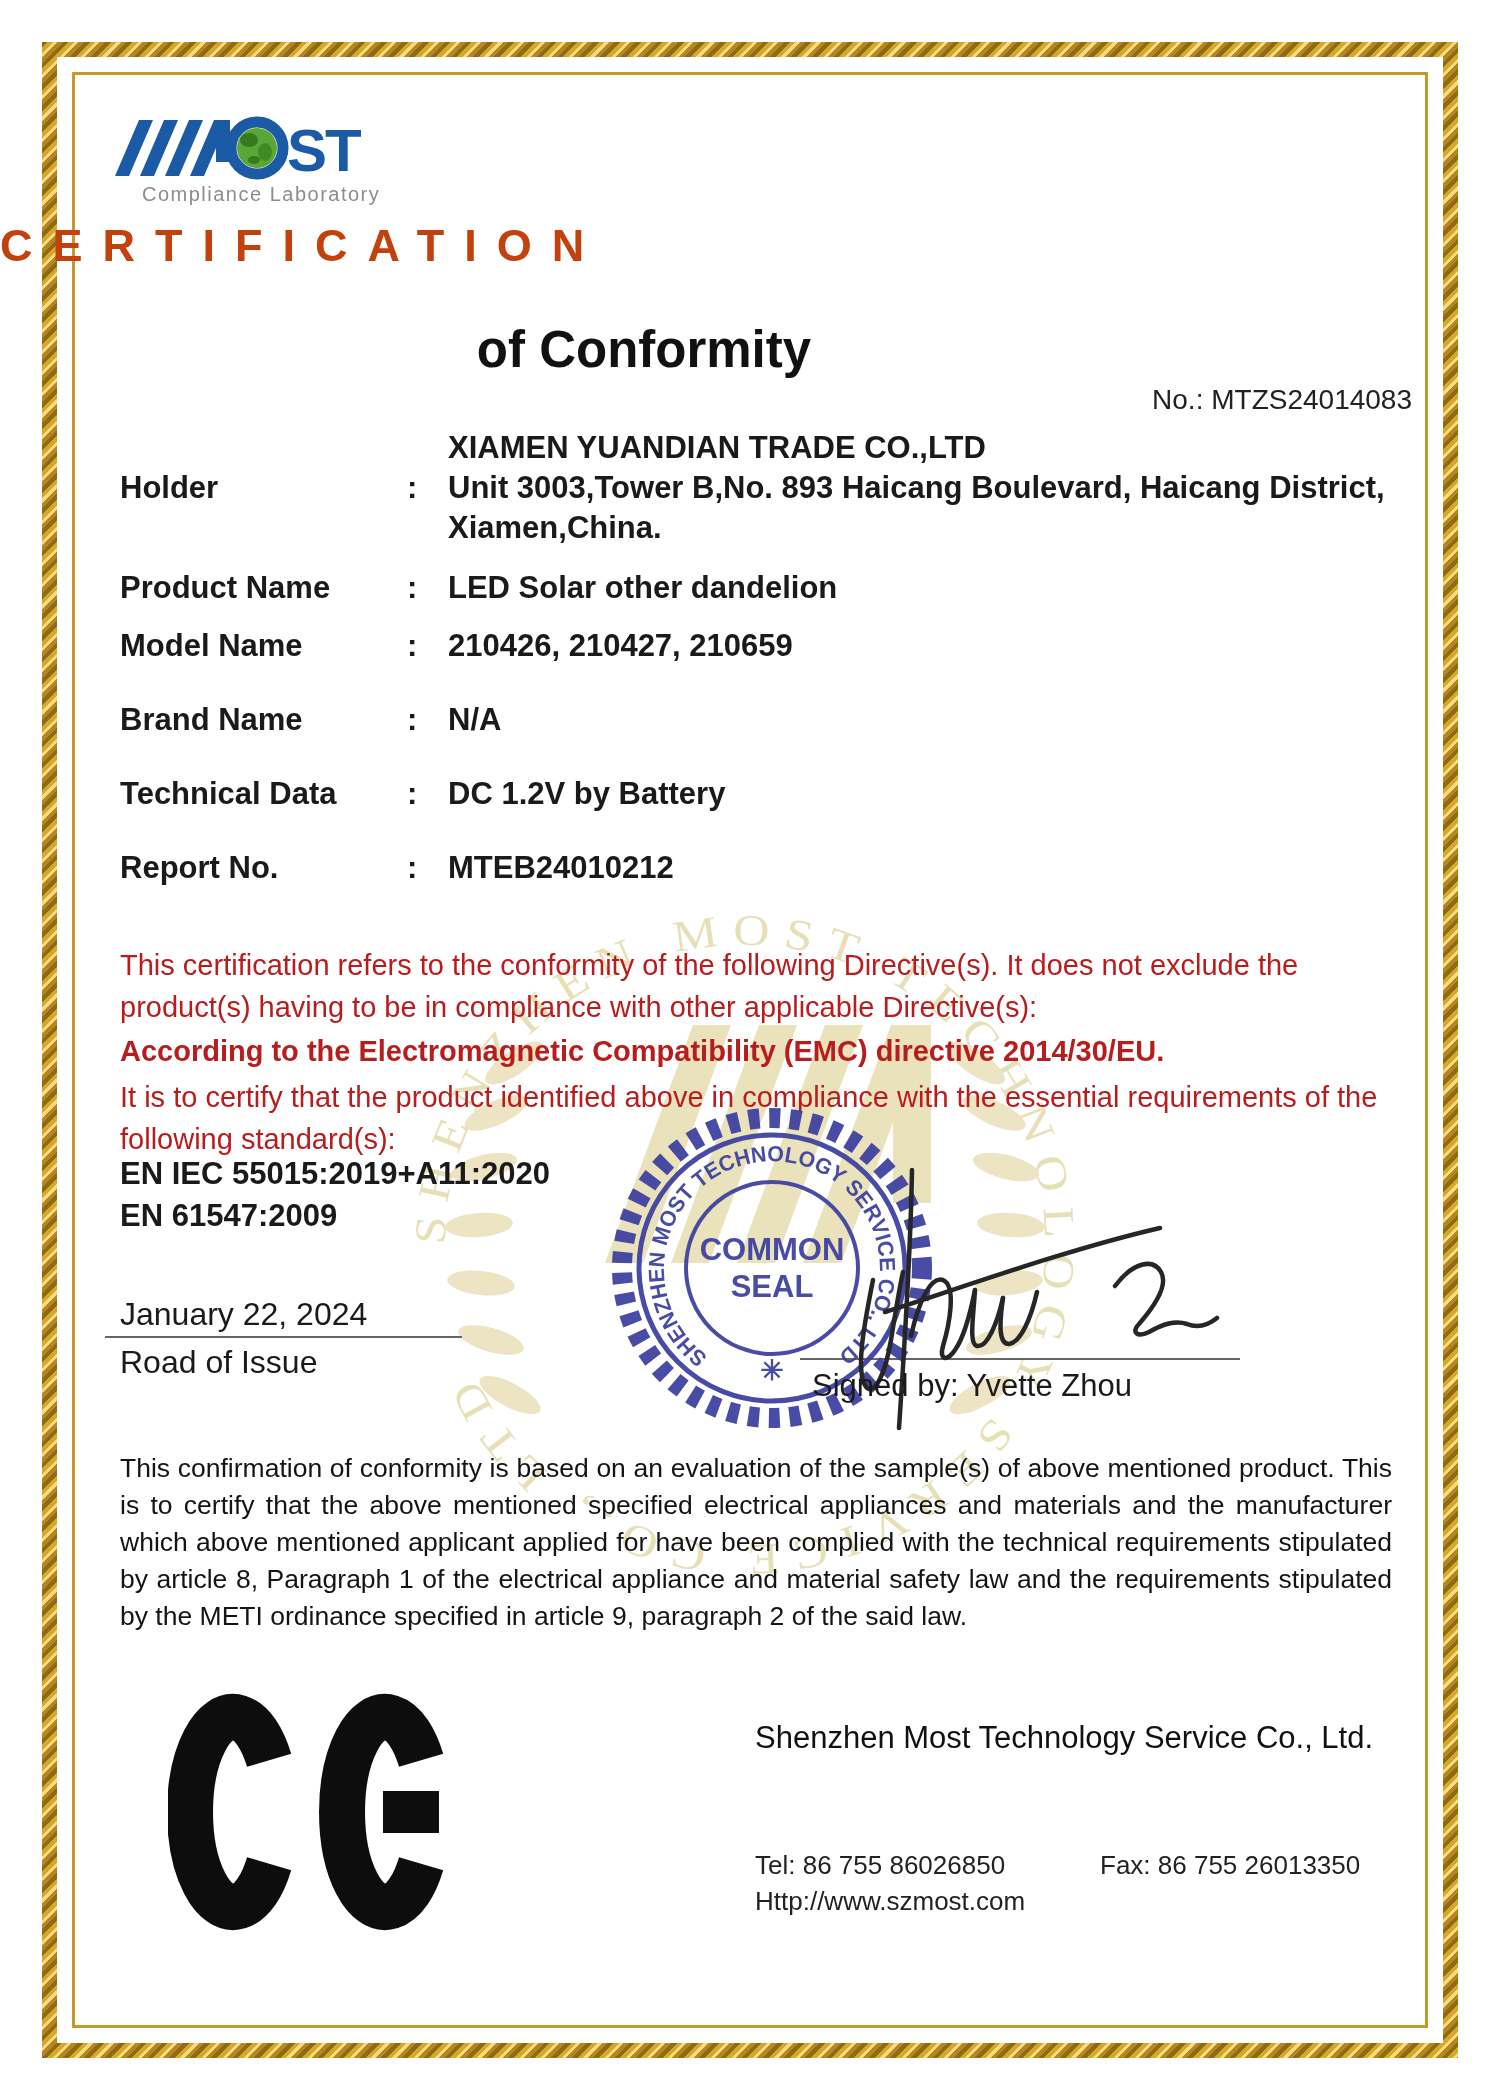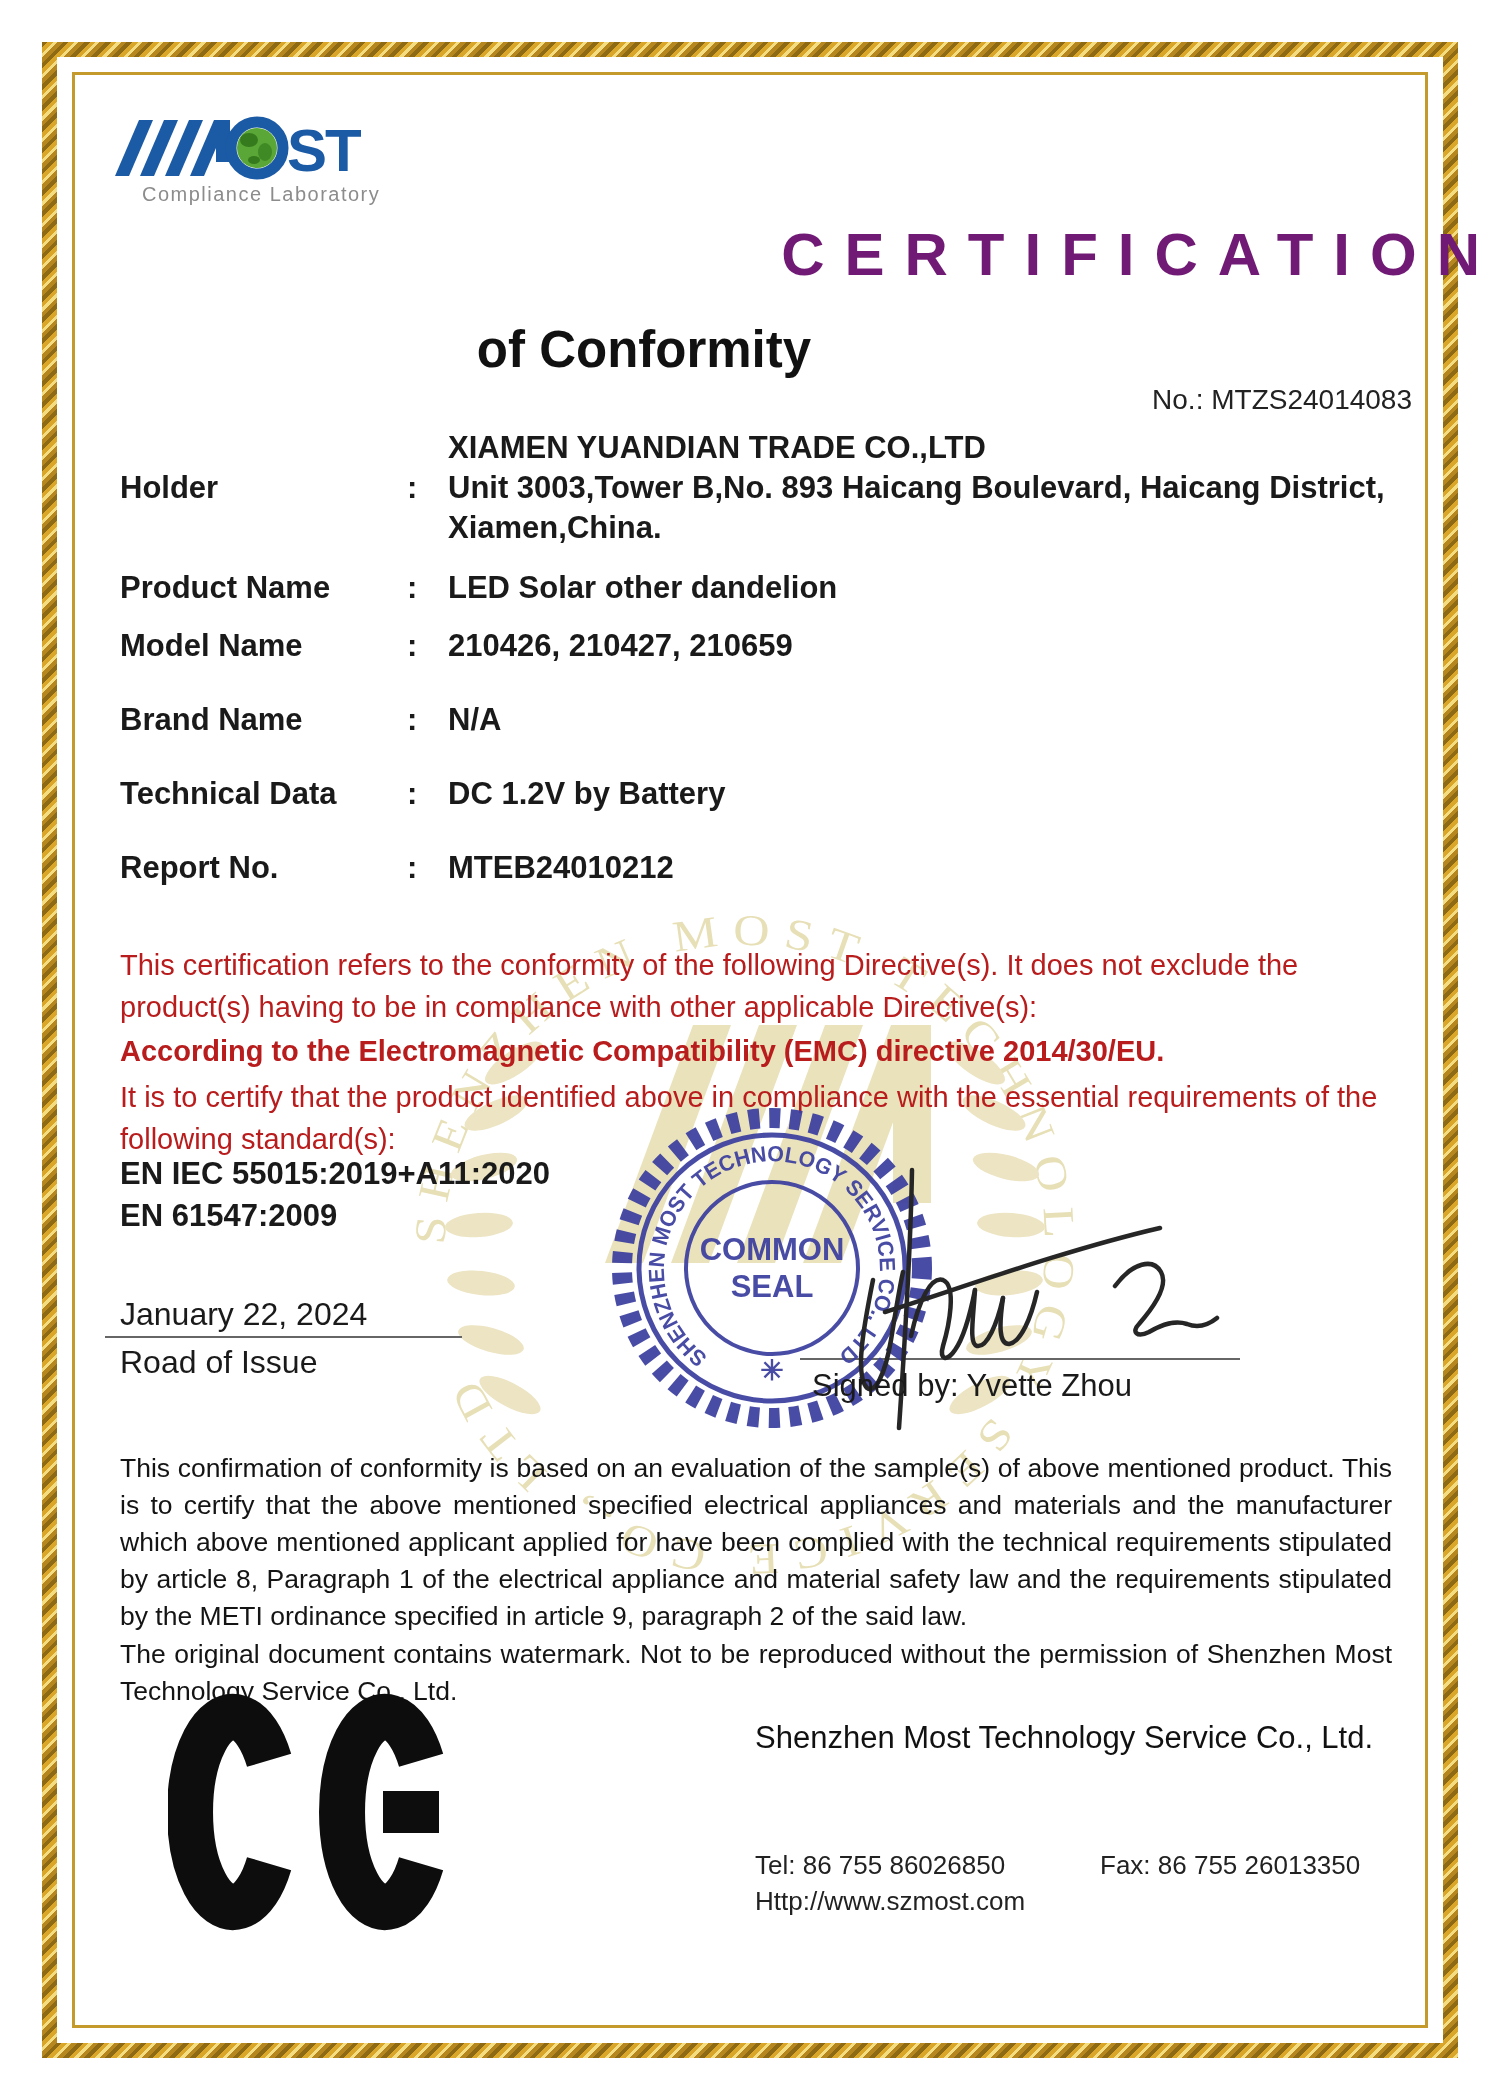--- a/index.html
+++ b/index.html
@@ -12,22 +12,22 @@
     position:absolute;inset:42px;pointer-events:none;
     border:15px solid #c89b2a;
     border-image:repeating-linear-gradient(135deg,#8f6a14 0 4px,#d9a62a 4px 8px,#f4dd80 8px 11px,#b5871e 11px 15px) 15;
   }
   .frame-inner{
     position:absolute;inset:72px;pointer-events:none;
     border:3px solid #c49a2d;
   }
   .abs{position:absolute;}
   .logo-sub{position:absolute;left:142px;top:183px;font-size:20px;letter-spacing:1.5px;color:#8c8c8c;}
-  .title1{position:absolute;left:0;top:220px;width:1500px;text-align:right;
-    font-size:60px;font-weight:bold;letter-spacing:20px;color:#701a75;}
+  .title1{position:absolute;left:0;top:220px;width:1500px;text-align:left;
+    font-size:45px;font-weight:bold;letter-spacing:20px;color:#c2410c;}
   .title2{position:absolute;left:0;top:320px;width:1288px;text-align:center;
     font-size:51px;font-weight:bold;color:#111;}
   .certno{position:absolute;right:88px;top:384px;font-size:28px;color:#222;}
   .frow{position:absolute;left:120px;right:95px;display:flex;font-weight:bold;font-size:31px;line-height:40px;}
   .flabel{width:287px;flex:none;}
   .fcolon{width:41px;flex:none;}
   .fvalue{flex:1;}
   .pad2{padding-top:40px;}
   .para{position:absolute;left:120px;width:1278px;font-size:29px;line-height:42px;color:#b91c1c;}
   .bold{font-weight:bold;}
@@ -183,21 +183,20 @@
       <path d="M 96 196 C 104 160 116 136 128 140 C 142 146 134 186 128 206 C 124 220 132 222 140 210 C 150 196 156 170 160 150"></path>
       <path d="M 160 150 C 158 180 154 204 162 206 C 172 208 182 184 188 158"></path>
       <path d="M 188 158 C 184 186 184 204 194 204 C 206 202 216 178 222 152"></path>
       <path d="M 70 172 C 140 150 250 110 345 88"></path>
       <path d="M 300 146 C 318 122 338 118 346 132 C 354 146 338 168 324 184 C 316 192 322 198 334 192 C 348 184 360 180 372 184 C 382 188 392 186 402 178"></path>
     </g>
   </svg>
   <div class="signedby">Signed by: Yvette Zhou</div>
 
   <div class="confirm" style="top:1450px;z-index:2;">This confirmation of conformity is based on an evaluation of the sample(s) of above mentioned product. This is to certify that the above mentioned specified electrical appliances and materials and the manufacturer which above mentioned applicant applied for have been complied with the technical requirements stipulated by article 8, Paragraph 1 of the electrical appliance and material safety law and the requirements stipulated by the METI ordinance specified in article 9, paragraph 2 of the said law.</div>
-  <div class="confirm" style="top:1636px;z-index:2;">The original document contains watermark. Not to be reproduced without the permission of Shenzhen Most Technology Service Co., Ltd.</div>
 
   <svg class="abs" style="left:168px;top:1693px;z-index:2;" width="284" height="238" viewBox="0 0 284 238">
     <g fill="none" stroke="#0d0d0d" stroke-width="46">
       <path d="M 101.1 170.7 A 43 95 0 1 1 101.1 67.3"></path>
       <path d="M 253.1 170.7 A 43 95 0 1 1 253.1 67.3"></path>
     </g>
     <rect x="215" y="98" width="56" height="42" fill="#0d0d0d"></rect>
   </svg>
 
   <div class="company">Shenzhen Most Technology Service Co., Ltd.</div>

